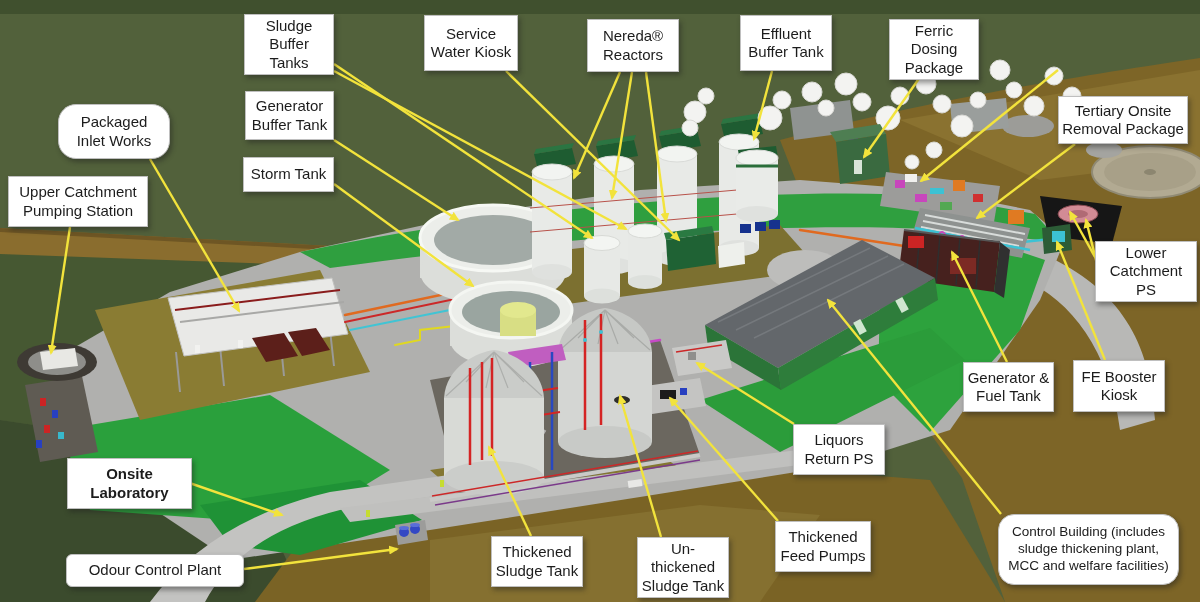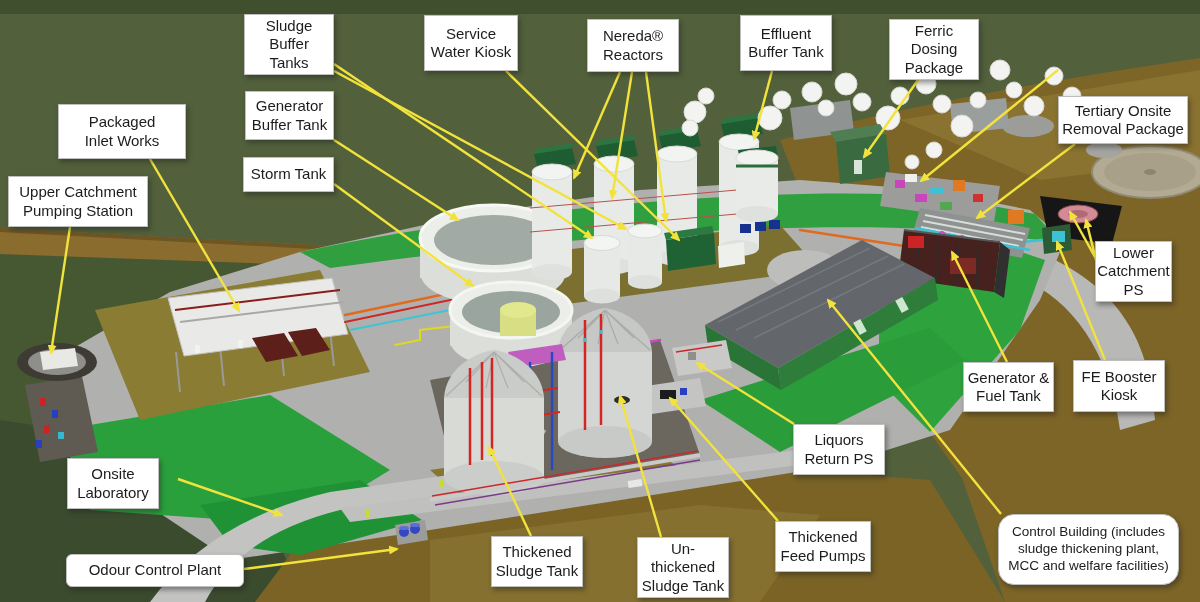--- a/index.html
+++ b/index.html
@@ -348,43 +348,43 @@
 <div class="label" style="left: 244px; top: 14px; width: 90px; min-height: 57px;">Sludge
 Buffer Tanks</div>
 <div class="label" style="left: 424px; top: 15px; width: 94px; min-height: 56px;">Service
 Water Kiosk</div>
 <div class="label" style="left: 587px; top: 19px; width: 92px; min-height: 53px;">Nereda®
 Reactors</div>
 <div class="label" style="left: 740px; top: 15px; width: 92px; min-height: 56px;">Effluent
 Buffer Tank</div>
 <div class="label" style="left: 889px; top: 19px; width: 90px; min-height: 51px;">Ferric Dosing
 Package</div>
-<div class="label" style="left: 58px; top: 104px; width: 128px; min-height: 55px;">Packaged
+<div class="label" style="left: 58px; top: 104px; width: 112px; min-height: 55px; border-radius: 18px;">Packaged
 Inlet Works</div>
 <div class="label" style="left: 245px; top: 91px; width: 89px; min-height: 49px;">Generator
 Buffer Tank</div>
 <div class="label" style="left: 243px; top: 157px; width: 91px; min-height: 35px;">Storm Tank</div>
 <div class="label" style="left: 8px; top: 176px; width: 140px; min-height: 51px;">Upper Catchment
 Pumping Station</div>
 <div class="label" style="left: 1058px; top: 96px; width: 130px; min-height: 48px;">Tertiary Onsite
 Removal Package</div>
-<div class="label" style="left: 1095px; top: 241px; width: 77px; min-height: 52px;">Lower
+<div class="label" style="left: 1095px; top: 241px; width: 102px; min-height: 52px;">Lower
 Catchment PS</div>
 <div class="label" style="left: 963px; top: 362px; width: 91px; min-height: 50px;">Generator &amp;
 Fuel Tank</div>
 <div class="label" style="left: 793px; top: 424px; width: 92px; min-height: 51px;">Liquors
 Return PS</div>
 <div class="label" style="left: 1073px; top: 360px; width: 92px; min-height: 52px;">FE Booster
 Kiosk</div>
 <div class="label" style="left: 775px; top: 521px; width: 96px; min-height: 51px;">Thickened
 Feed Pumps</div>
 <div class="label small" style="left: 998px; top: 514px; width: 181px; min-height: 71px;">Control Building (includes
 sludge thickening plant,
 MCC and welfare facilities)</div>
-<div class="label" style="left: 67px; top: 458px; width: 92px; min-height: 51px;">Onsite
+<div class="label" style="left: 67px; top: 458px; width: 125px; min-height: 51px; font-weight: bold;">Onsite
 Laboratory</div>
 <div class="label" style="left: 66px; top: 554px; width: 178px; min-height: 33px; border-radius: 6px;">Odour Control Plant</div>
 <div class="label" style="left: 491px; top: 536px; width: 92px; min-height: 51px;">Thickened
 Sludge Tank</div>
 <div class="label" style="left: 637px; top: 537px; width: 92px; min-height: 52px;">Un-thickened
 Sludge Tank</div>
 
 </div>
 
 </body></html>

